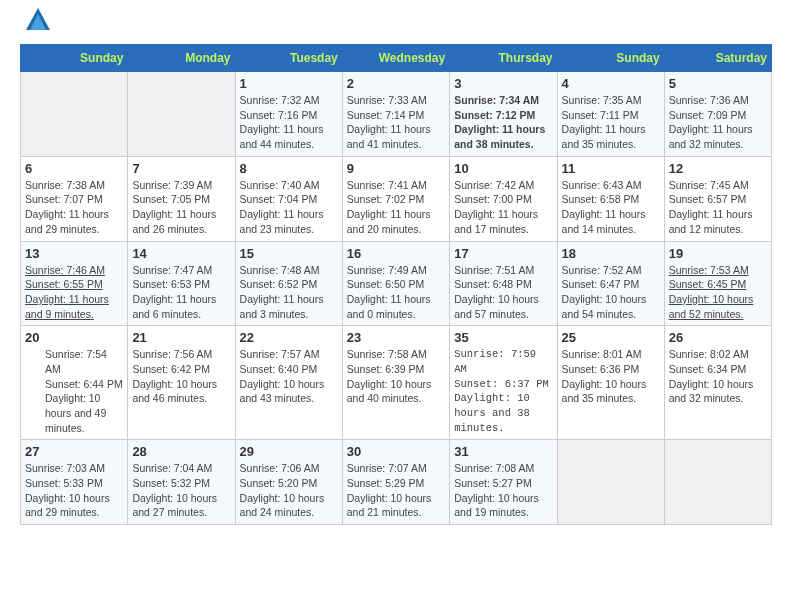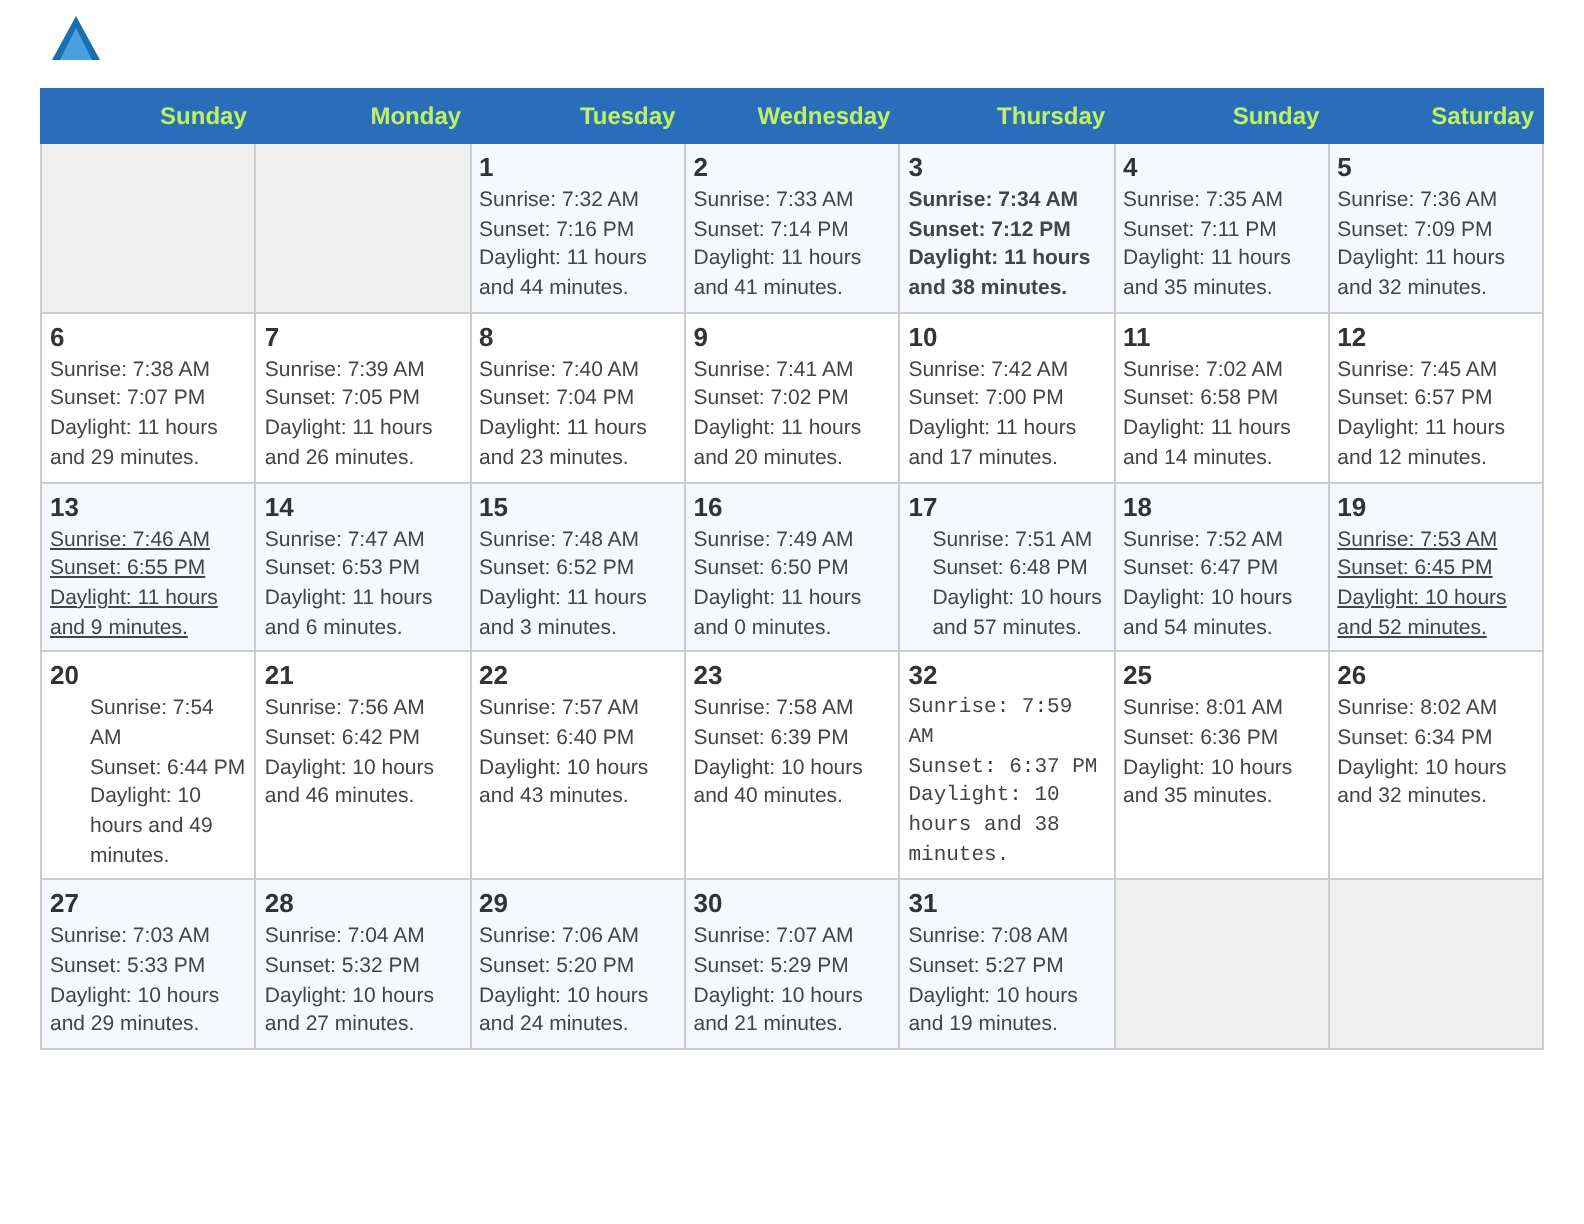--- a/index.html
+++ b/index.html
@@ -192,21 +192,21 @@
 Daylight: 11 hours and 20 minutes.</div>
         </td>
         <td>
           <span class="day-number">10</span>
           <div class="day-info" style="white-space: pre-line;">Sunrise: 7:42 AM
 Sunset: 7:00 PM
 Daylight: 11 hours and 17 minutes.</div>
         </td>
         <td>
           <span class="day-number">11</span>
-          <div class="day-info" style="white-space: pre-line;">Sunrise: 7:02 AM
+          <div class="day-info" style="white-space: pre-line;">Sunrise: 6:43 AM
 Sunset: 6:58 PM
 Daylight: 11 hours and 14 minutes.</div>
         </td>
         <td>
           <span class="day-number">12</span>
           <div class="day-info" style="white-space: pre-line;">Sunrise: 7:45 AM
 Sunset: 6:57 PM
 Daylight: 11 hours and 12 minutes.</div>
         </td>
       </tr>
@@ -230,21 +230,21 @@
 Daylight: 11 hours and 3 minutes.</div>
         </td>
         <td>
           <span class="day-number">16</span>
           <div class="day-info" style="white-space: pre-line;">Sunrise: 7:49 AM
 Sunset: 6:50 PM
 Daylight: 11 hours and 0 minutes.</div>
         </td>
         <td>
           <span class="day-number">17</span>
-          <div class="day-info" style="white-space: pre-line; margin-left: 12px;">Sunrise: 7:51 AM
+          <div class="day-info" style="white-space: pre-line;">Sunrise: 7:51 AM
 Sunset: 6:48 PM
 Daylight: 10 hours and 57 minutes.</div>
         </td>
         <td>
           <span class="day-number">18</span>
           <div class="day-info" style="white-space: pre-line;">Sunrise: 7:52 AM
 Sunset: 6:47 PM
 Daylight: 10 hours and 54 minutes.</div>
         </td>
         <td>
@@ -273,21 +273,21 @@
 Sunset: 6:40 PM
 Daylight: 10 hours and 43 minutes.</div>
         </td>
         <td>
           <span class="day-number">23</span>
           <div class="day-info" style="white-space: pre-line;">Sunrise: 7:58 AM
 Sunset: 6:39 PM
 Daylight: 10 hours and 40 minutes.</div>
         </td>
         <td>
-          <span class="day-number">32</span>
+          <span class="day-number">35</span>
           <div class="day-info" style="white-space: pre-line; font-family: Liberation Mono, monospace;">Sunrise: 7:59 AM
 Sunset: 6:37 PM
 Daylight: 10 hours and 38 minutes.</div>
         </td>
         <td>
           <span class="day-number">25</span>
           <div class="day-info" style="white-space: pre-line;">Sunrise: 8:01 AM
 Sunset: 6:36 PM
 Daylight: 10 hours and 35 minutes.</div>
         </td>

